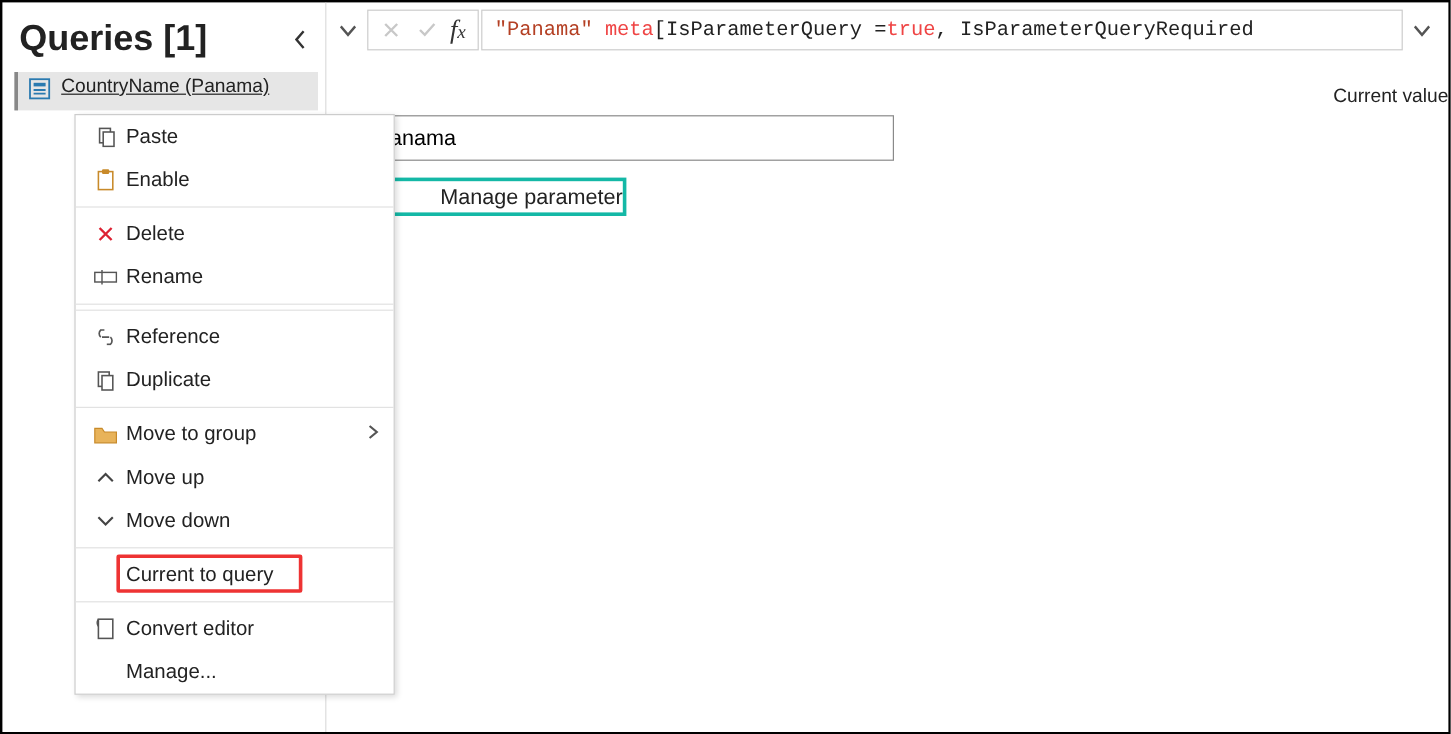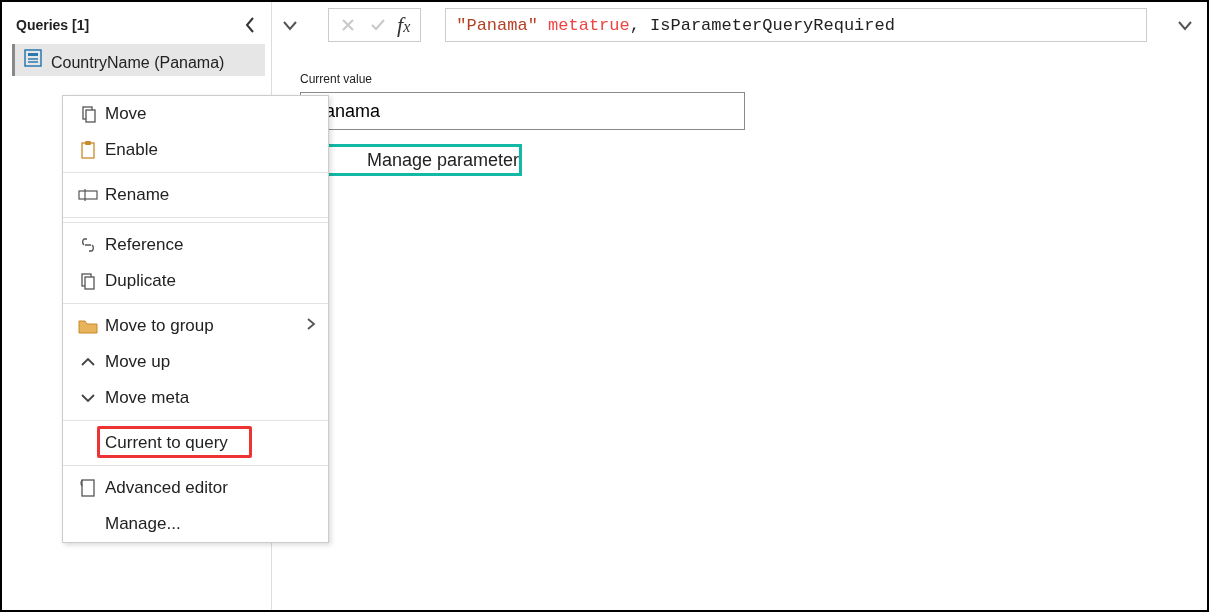--- a/index.html
+++ b/index.html
@@ -22,47 +22,48 @@
   .sidebar {
     width: 270px;
     border-right: 1px solid #ddd;
     padding: 10px 6px 0 10px;
     position: relative;
   }
   .sidebar-header {
     display: flex;
     align-items: center;
     justify-content: space-between;
-    font-size: 14px;
+    font-size: 30px;
     font-weight: 600;
     padding: 4px 8px 10px 4px;
   }
   .collapse-chevron svg { display:block; }
   .query-item {
     display: flex;
-    align-items: flex-end;
+    align-items: flex-start;
     gap: 8px;
     background: #e6e6e6;
     border-left: 3px solid #888;
     padding: 4px 8px;
     font-size: 16px;
     height: 32px;
+    text-decoration: underline;
   }
   .param-icon { flex: none; }
   
   .main {
     flex: 1;
     display: flex;
     flex-direction: column;
     position: relative;
   }
   .formula-row {
     display: flex;
     align-items: center;
-    gap: 24px;
+    gap: 2px;
     padding: 6px 8px 6px 4px;
   }
   .formula-row .dropdown-toggle,
   .formula-row .expand-toggle {
     width: 28px; height: 30px;
     display:flex; align-items:center; justify-content:center;
     color:#555;
   }
   .fx-box {
     display:flex; align-items:center;
@@ -80,21 +81,21 @@
     padding: 4px 10px;
     display:flex; align-items:center;
     white-space: nowrap;
     overflow:hidden;
   }
   .tok-str { color:#b44024; }
   .tok-kw  { color:#ef4444; }
   .tok-plain{ color:#222; }
   
   .param-form { padding: 24px 0 0 28px; }
-  .field-label { font-size:12px; margin-bottom:6px; }
+  .field-label { font-size:16px; margin-bottom:6px;text-align:right; }
   .text-input {
     width: 445px; height:38px;
     border:1px solid #8a8a8a;
     font-size:18px;
     padding:4px 12px;
   }
   .manage-btn {
     margin-top:14px;
     width: 222px; height:32px;
     border:3px solid #14b8a6;
@@ -177,20 +178,21 @@
           <svg width="18" height="16" viewBox="0 0 18 16">
               <path d="M3 8 L7 12 L15 3" fill="none" stroke="#c8c8c8" stroke-width="2"></path>
             </svg>
         </div>
         <div class="fx-label">f<span style="font-size:16px;">x</span></div>
       </div>
       <div class="formula-input">
         <span class="tok-str">"Panama"</span>
         <span>&nbsp;</span>
         <span class="tok-kw">meta</span>
+        <span class="tok-plain"> [IsParameterQuery = </span>
         <span class="tok-kw">true</span>
         <span class="tok-plain">, IsParameterQueryRequired</span>
       </div>
       <div class="expand-toggle">
         <svg width="18" height="14" viewBox="0 0 18 14">
             <path d="M3 4 L9 11 L15 4" fill="none" stroke="#555" stroke-width="2"></path>
           </svg>
       </div>
     </div>
 
@@ -204,32 +206,40 @@
   </div>
 
   <div class="context-menu">
     <div class="cm-item">
       <span class="cm-icon">
         <svg width="18" height="18" viewBox="0 0 18 18">
             <rect x="4" y="2" width="9" height="12" fill="none" stroke="#555" stroke-width="1.3"></rect>
             <rect x="7" y="5" width="9" height="12" fill="#fff" stroke="#555" stroke-width="1.3"></rect>
           </svg>
       </span>
-      <span>Move</span>
+      <span>Paste</span>
     </div>
     <div class="cm-item">
       <span class="cm-icon">
         <svg width="18" height="20" viewBox="0 0 18 20">
             <rect x="3" y="3" width="12" height="15" fill="none" stroke="#c88a2a" stroke-width="1.3"></rect>
             <rect x="6" y="1" width="6" height="4" rx="1" fill="#c88a2a"></rect>
           </svg>
       </span>
       <span>Enable</span>
     </div>
     <div class="cm-divider"></div>
+    <div class="cm-item">
+      <span class="cm-icon">
+        <svg width="16" height="16" viewBox="0 0 16 16">
+            <path d="M3 3 L13 13 M13 3 L3 13" stroke="#d23" stroke-width="2"></path>
+          </svg>
+      </span>
+      <span>Delete</span>
+    </div>
     <div class="cm-item">
       <span class="cm-icon">
         <svg width="20" height="16" viewBox="0 0 20 16">
             <rect x="1" y="4" width="18" height="8" fill="none" stroke="#555" stroke-width="1.2"></rect>
             <line x1="7" y1="2" x2="7" y2="14" stroke="#555" stroke-width="1.2"></line>
           </svg>
       </span>
       <span>Rename</span>
     </div>
     <div class="cm-divider"></div>
@@ -272,37 +282,37 @@
           </svg>
       </span>
       <span>Move up</span>
     </div>
     <div class="cm-item">
       <span class="cm-icon">
         <svg width="18" height="12" viewBox="0 0 18 12">
             <path d="M3 3 L9 9 L15 3" fill="none" stroke="#444" stroke-width="1.8"></path>
           </svg>
       </span>
-      <span>Move meta</span>
+      <span>Move down</span>
     </div>
     <div class="cm-divider"></div>
     <div class="cm-item" style="position:relative;">
       <span class="cm-icon"></span>
       <span>Current to query</span>
       <span class="highlight-box" style="left:34px; top:1px; width:155px; height:32px;"></span>
     </div>
     <div class="cm-divider"></div>
     <div class="cm-item">
       <span class="cm-icon">
         <svg width="18" height="20" viewBox="0 0 18 20">
             <rect x="3" y="2" width="12" height="16" fill="none" stroke="#555" stroke-width="1.3"></rect>
             <path d="M3 2 Q1 5 3 8" fill="none" stroke="#555" stroke-width="1.2"></path>
           </svg>
       </span>
-      <span>Advanced editor</span>
+      <span>Convert editor</span>
     </div>
     <div class="cm-item">
       <span class="cm-icon"></span>
       <span>Manage...</span>
     </div>
   </div>
 
 </div>
 
 </body></html>

